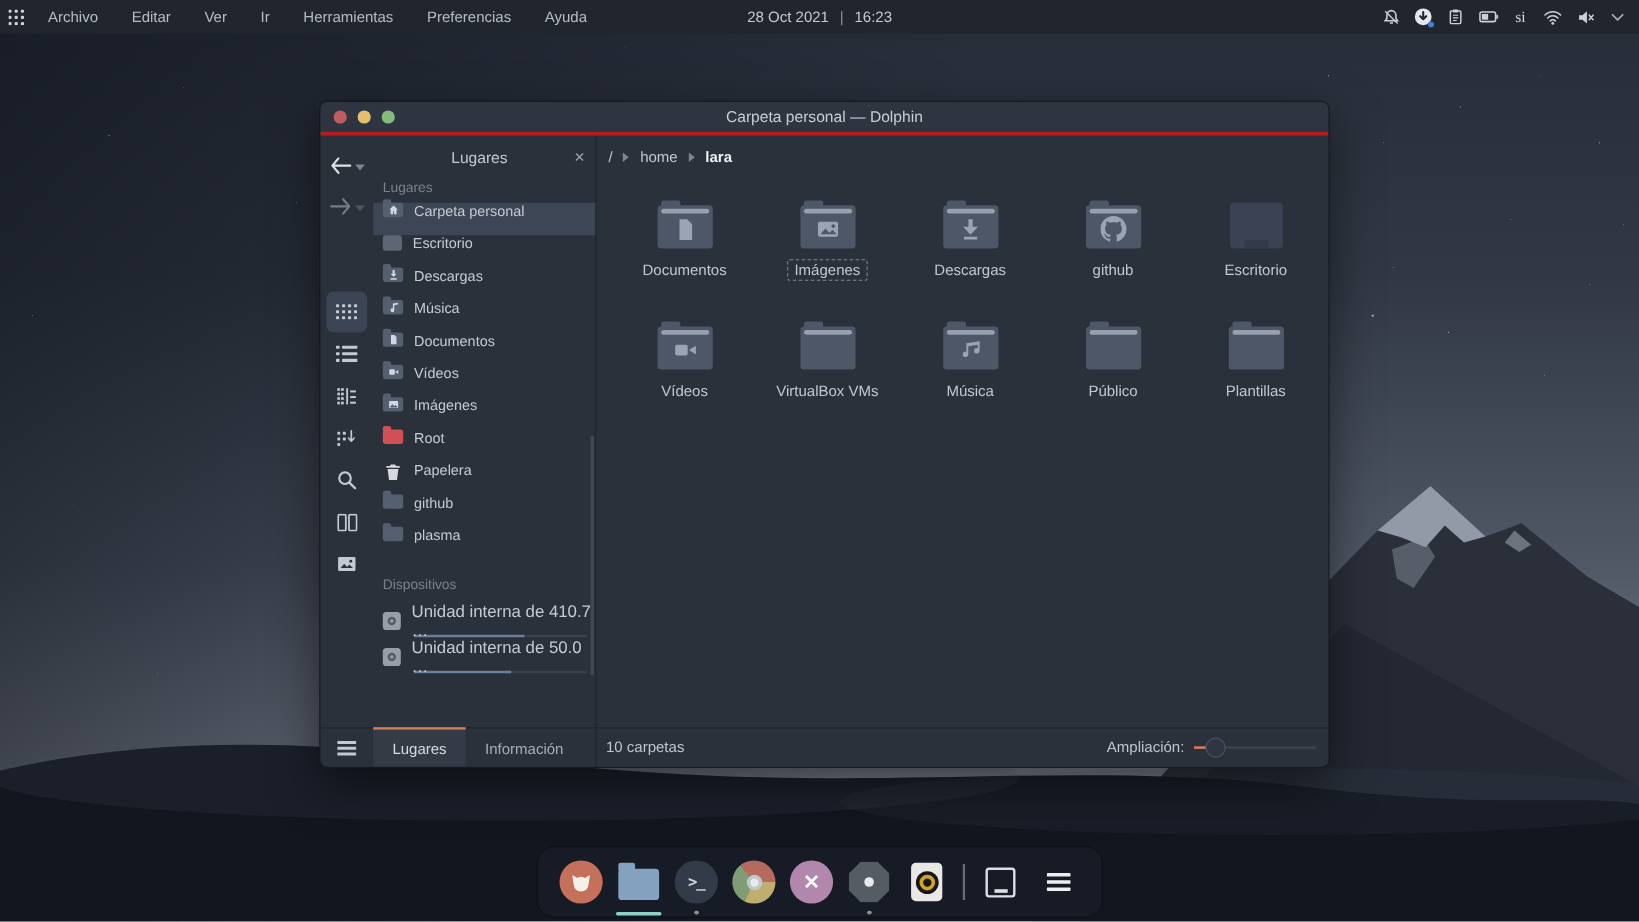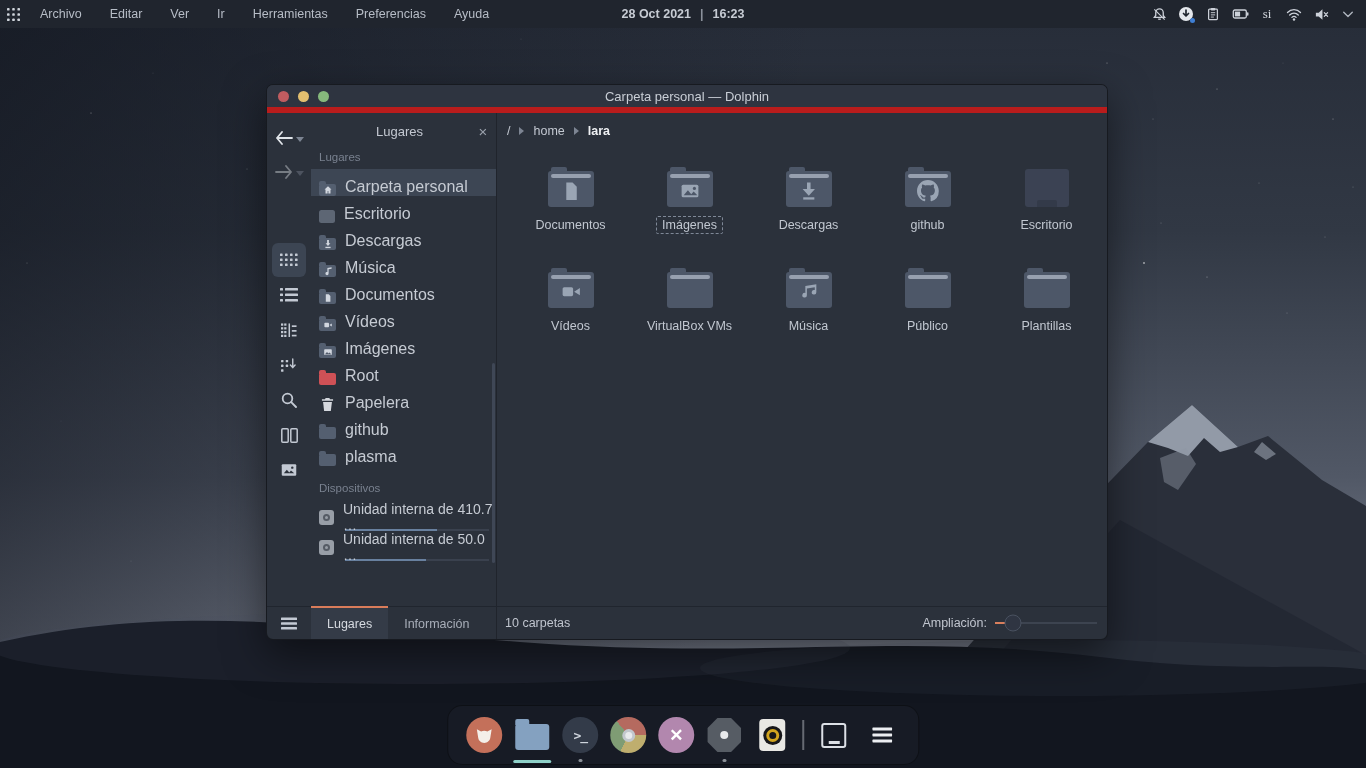--- a/index.html
+++ b/index.html
@@ -21,52 +21,52 @@
     1332px 118px 0 -.5px #fff, 1258px 182px 0 -.6px #fff, 1160px 222px 0 -.6px #fff, 1206px 276px 0 -.5px #fff,
     1324px 236px 0 -.6px #fff, 1143px 262px 0 0px #fff, 1286px 312px 0 -.6px #fff, 1352px 186px 0 -.6px #fff;
   }
   .mountains { position:absolute; inset:0; z-index:2; pointer-events:none; }
   
   .menubar { position:absolute; top:0; left:0; right:0; height:28px; background:#20252e; z-index:20;
     display:flex; align-items:center; color:#b7bdc7; font-size:12.5px; }
   .launcher { width:26px; height:28px; display:flex; align-items:center; justify-content:center; }
   .menu-items { display:flex; align-items:center; }
   .menu-item { padding:0 14px; height:28px; line-height:28px; cursor:default; }
-  .clock { position:absolute; left:50%; transform:translateX(-50%); display:flex; gap:9px; color:#c6cbd3;font-weight:bold; }
+  .clock { position:absolute; left:50%; transform:translateX(-50%); display:flex; gap:9px; color:#c6cbd3; }
   .clock .sep { color:#8b919c; }
   .tray { margin-left:auto; display:flex; align-items:center; gap:7px; padding-right:8px; color:#ccd1d9;font-family:Liberation Serif, serif; }
   .tray-ic { width:20px; height:28px; display:flex; align-items:center; justify-content:center; position:relative; }
   .kbd-layout { font-size:13px; color:#d4d8de; padding:0 2px; }
   .badge { position:absolute; right:1px; bottom:5px; width:5px; height:5px; border-radius:50%; background:#3f7fd4; }
   
   .window { position:absolute; left:266px; top:84px; width:842px; height:556px; z-index:5;
     background:#2b313b; border-radius:7px; overflow:hidden; border:1px solid rgba(0,0,0,.45);
     box-shadow:0 14px 40px rgba(0,0,0,.5); display:flex; flex-direction:column; }
   .titlebar { height:28px; background:#2e3440; display:flex; align-items:center; position:relative;
-    border-bottom:6px solid #b91c1c; flex:0 0 auto; }
+    border-bottom:3px solid #b91c1c; flex:0 0 auto; }
   .tb-btns { display:flex; gap:9px; padding-left:11px; }
   .tb-btn { width:11px; height:11px; border-radius:50%; }
   .tb-close{ background:#c05c60; } .tb-min{ background:#e3bf6f; } .tb-max{ background:#86b97c; }
   .win-title { position:absolute; left:0; right:0; text-align:center; color:#c9ced6; font-size:13px; }
   .win-body { flex:1; display:flex; min-height:0; }
   .col-strip { width:44px; display:flex; flex-direction:column; align-items:center; flex:0 0 auto; }
   .nav-arrows { padding-top:10px; display:flex; flex-direction:column; gap:4px; }
   .nav-row { display:flex; align-items:center; gap:3px; height:30px; }
   .caret { width:0; height:0; border-left:4px solid transparent; border-right:4px solid transparent; border-top:5px solid #7c8492; margin-top:2px; }
   .nav-row.dim svg, .nav-row.dim .caret { opacity:.42; }
   .view-tools { margin-top:56px; display:flex; flex-direction:column; gap:1px; }
   .tool-btn { width:34px; height:34px; border-radius:6px; display:flex; align-items:center; justify-content:center; color:#c3c9d3; }
   .tool-btn.active { background:#3c4553; }
   .col-places { width:186px; flex:0 0 auto; display:flex; flex-direction:column; border-right:1px solid rgba(0,0,0,.25); position:relative; }
   .panel-header { height:36px; display:flex; align-items:center; flex:0 0 auto; }
   .panel-title { flex:1; text-align:center; color:#c3c8d1; font-size:13px; padding-left:18px; }
   .panel-close { width:26px; color:#9aa1ac; font-size:15px; text-align:center; cursor:default; }
   .section-label { color:#79818f; font-size:11.5px; padding:2px 0 6px 8px; }
   .places-list { }
-  .place-row { height:27px; display:flex; align-items:flex-end; gap:9px; padding-left:8px; color:#c6cbd3; font-size:16px; }
+  .place-row { height:27px; display:flex; align-items:flex-start; gap:9px; padding-left:8px; color:#c6cbd3; font-size:12px; }
   .place-row.selected { background:#3d4654; }
   .mini-folder { width:17px; height:12px; background:#545f70; border-radius:2px; position:relative; flex:0 0 auto;
     display:flex; align-items:center; justify-content:center; }
   .mini-folder::before { content:''; position:absolute; top:-3px; left:0; width:7px; height:4px; background:inherit; border-radius:2px 2px 0 0; }
   .mini-folder.red { background:#cf5156; }
   .mini-desktop { width:16px; height:13px; background:#5d6674; border-radius:2.5px; flex:0 0 auto; }
   .mini-ic { width:17px; height:16px; display:flex; align-items:center; justify-content:center; flex:0 0 auto; }
   .drive-ic { width:15px; height:15px; background:#989ea7; border-radius:3px; display:flex; align-items:center; justify-content:center; flex:0 0 auto; }
   .drive-hole { width:7px; height:7px; border:2px solid #565c66; border-radius:50%; }
   .devices-list { margin-top:4px; }

